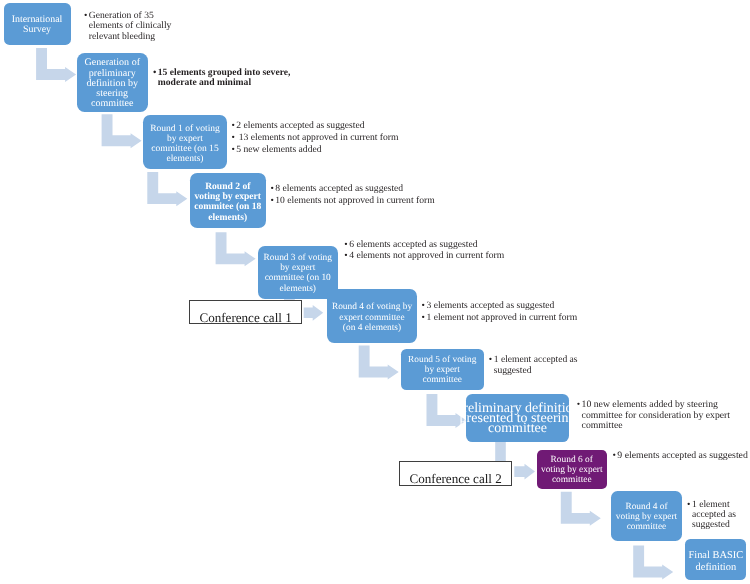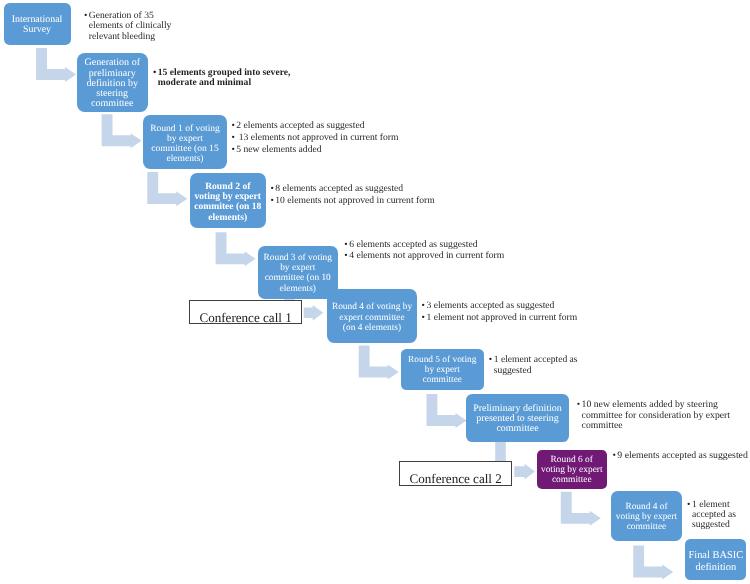--- a/index.html
+++ b/index.html
@@ -72,21 +72,21 @@
       <div class="box" style="left: 327px; top: 288.5px; width: 90px; height: 54.5px; background: rgb(91, 155, 213); color: rgb(255, 255, 255); border-radius: 7.14px; font-size: 9.39px; line-height: 10.4px; padding-top: 4.2px;">
         <span class="ln">Round 4 of voting by</span>
         <span class="ln">expert committee</span>
         <span class="ln">(on 4 elements)</span>
       </div>
       <div class="box" style="left: 401px; top: 348.5px; width: 82.5px; height: 41px; background: rgb(91, 155, 213); color: rgb(255, 255, 255); border-radius: 5.37px; font-size: 9.35px; line-height: 10.3px; padding-top: 2.2px;">
         <span class="ln">Round 5 of voting</span>
         <span class="ln">by expert</span>
         <span class="ln">committee</span>
       </div>
-      <div class="box" style="left: 466px; top: 394px; width: 103px; height: 48px; background: rgb(91, 155, 213); color: rgb(255, 255, 255); border-radius: 6.29px; font-size: 10px; line-height: 10.2px; padding-top: 2px;">
+      <div class="box" style="left: 466px; top: 394px; width: 103px; height: 48px; background: rgb(91, 155, 213); color: rgb(255, 255, 255); border-radius: 6.29px; font-size: 14px; line-height: 10.2px; padding-top: 2px;">
         <span class="ln">Preliminary definition</span>
         <span class="ln">presented to steering</span>
         <span class="ln">committee</span>
       </div>
       <div class="box" style="left: 536.5px; top: 450px; width: 70.5px; height: 38.5px; background: #701a75; color: rgb(255, 255, 255); border-radius: 5.04px; font-size: 9.41px; line-height: 10.3px; padding-top: 2px;">
         <span class="ln">Round 6 of</span>
         <span class="ln">voting by expert</span>
         <span class="ln">committee</span>
       </div>
       <div class="box" style="left: 611px; top: 491px; width: 71px; height: 50px; background: rgb(91, 155, 213); color: rgb(255, 255, 255); border-radius: 6.55px; font-size: 9.38px; line-height: 10.3px; padding-top: 2.6px;">

